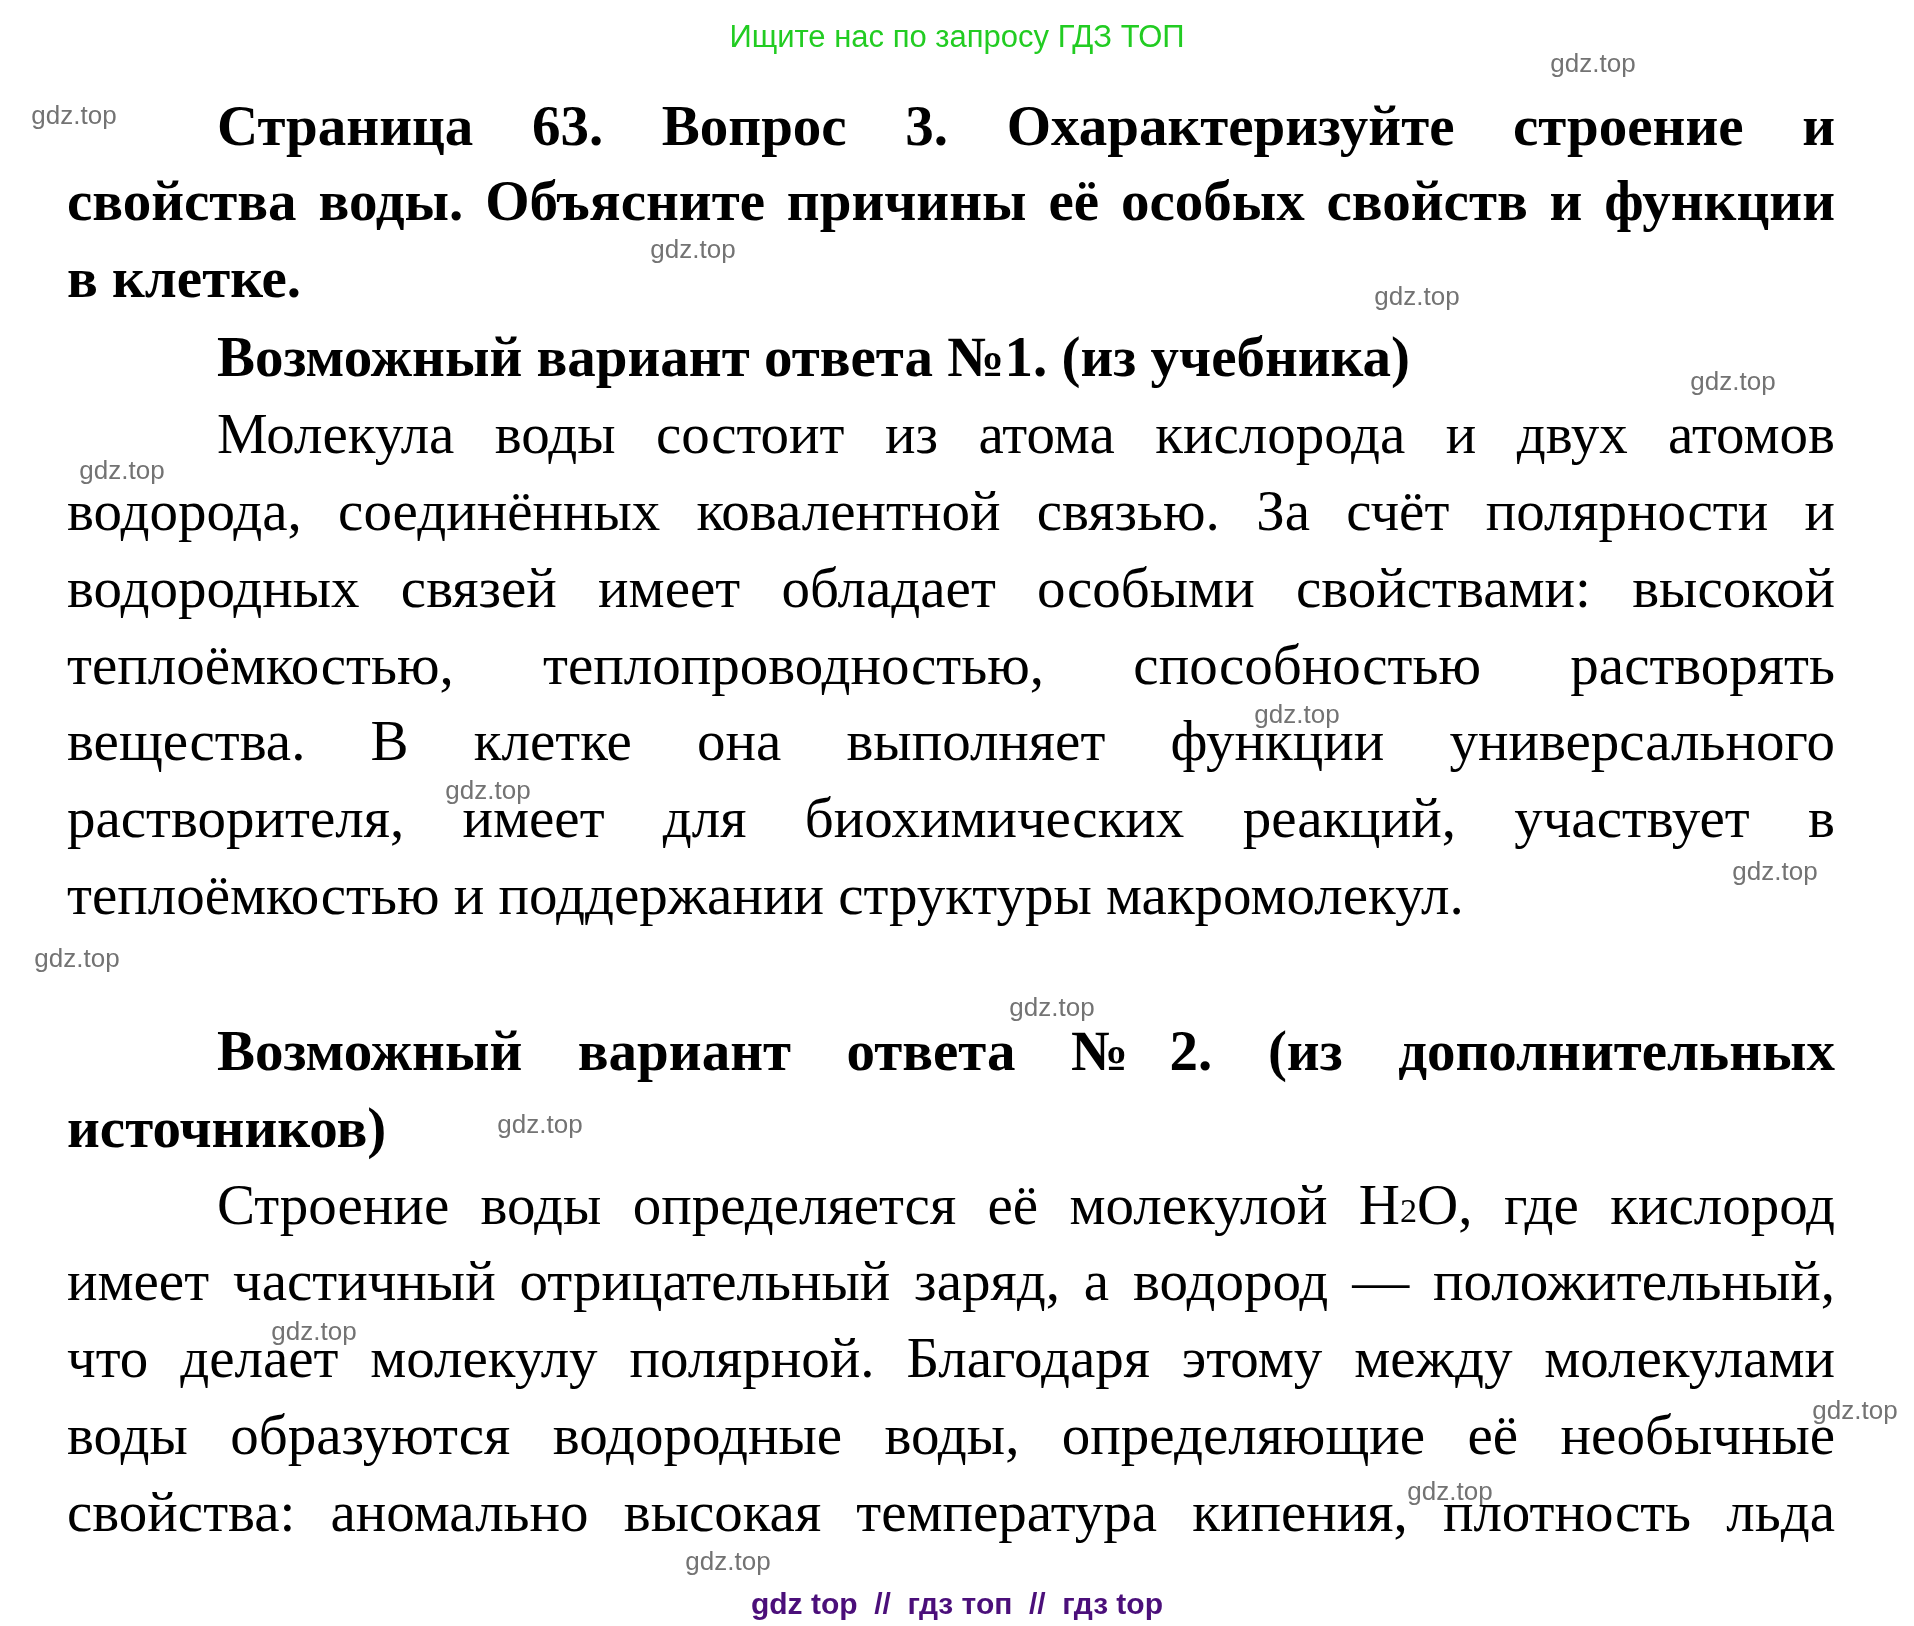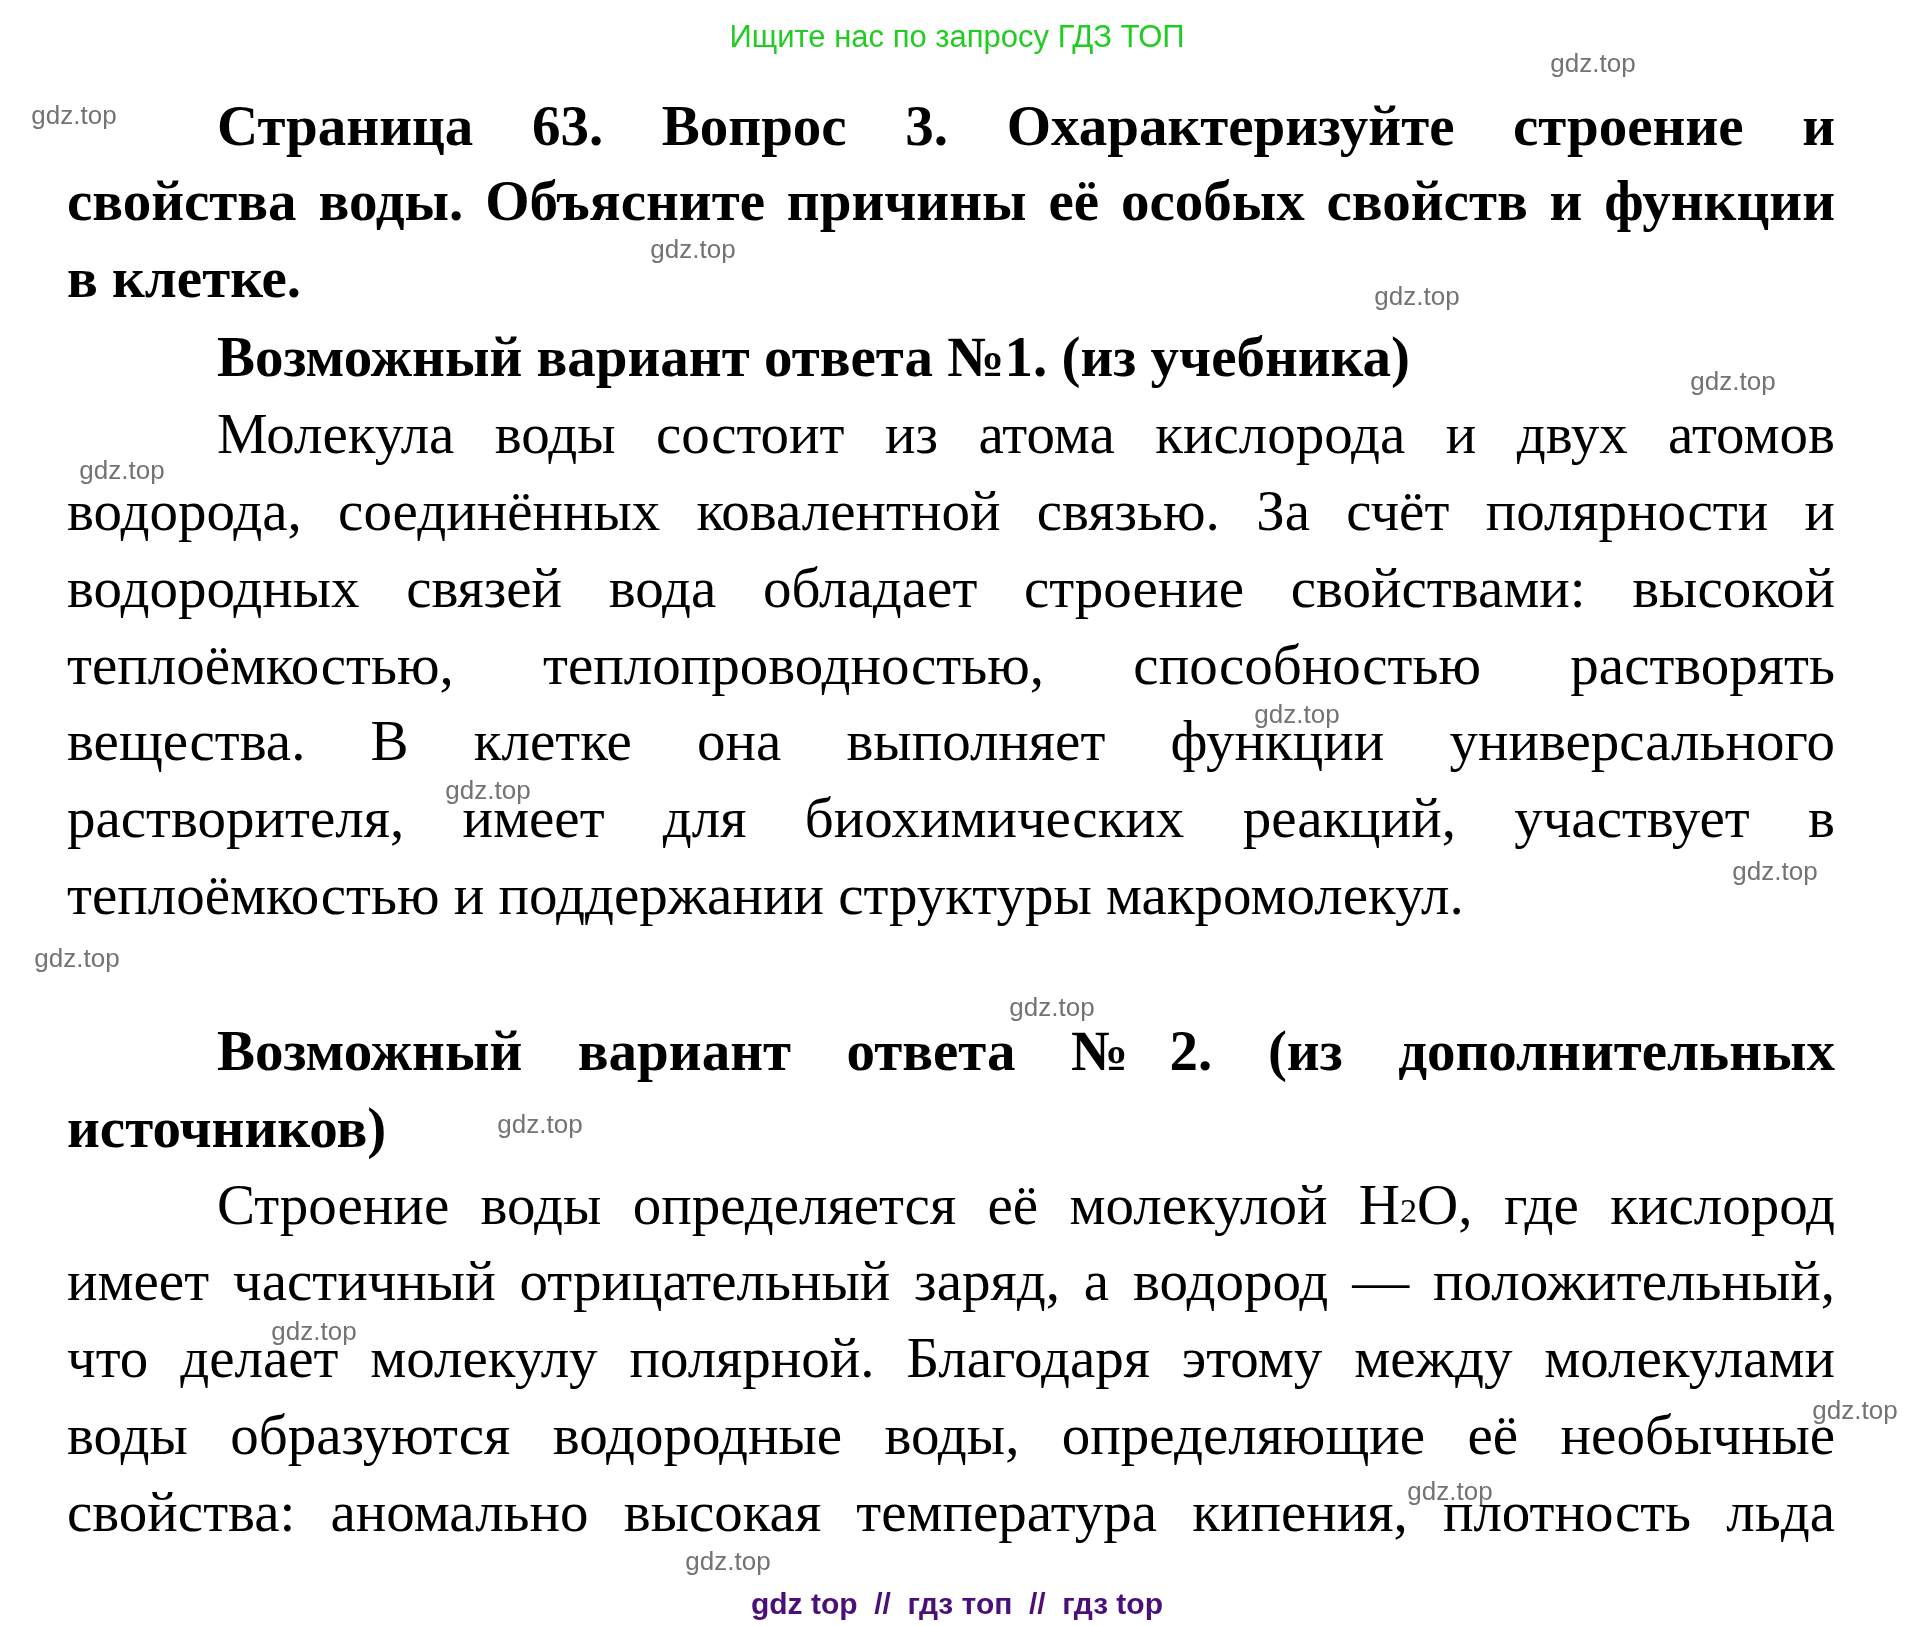--- a/index.html
+++ b/index.html
@@ -38,21 +38,21 @@
 
 <div class="top-banner">Ищите нас по запросу ГДЗ ТОП</div>
 
 <div class="line bold indent" style="top:87px">Страница 63. Вопрос 3.   Охарактеризуйте строение и</div>
 <div class="line bold" style="top:162px">свойства воды. Объясните причины её особых свойств и функции</div>
 <div class="line bold last" style="top:239px">в клетке.</div>
 
 <div class="line bold indent last" style="top:318px">Возможный вариант ответа №1. (из учебника)</div>
 <div class="line indent" style="top:395px">Молекула воды состоит из атома кислорода и двух атомов</div>
 <div class="line" style="top:472px">водорода, соединённых ковалентной связью. За счёт полярности и</div>
-<div class="line" style="top:549px">водородных связей вода обладает строение свойствами: высокой</div>
+<div class="line" style="top:549px">водородных связей имеет обладает особыми свойствами: высокой</div>
 <div class="line" style="top:626px">теплоёмкостью, теплопроводностью, способностью растворять</div>
 <div class="line" style="top:702px">вещества. В клетке она выполняет функции универсального</div>
 <div class="line" style="top:779px">растворителя, имеет для биохимических реакций, участвует в</div>
 <div class="line last" style="top:856px">теплоёмкостью и поддержании структуры макромолекул.</div>
 
 <div class="line bold indent" style="top:1012px">Возможный вариант ответа №2. (из дополнительных</div>
 <div class="line bold last" style="top:1089px">источников)</div>
 <div class="line indent" style="top:1166px"><span>Строение воды определяется её молекулой H</span><span class="sub">2</span><span>O, где кислород</span></div>
 <div class="line" style="top:1242px">имеет частичный отрицательный заряд, а водород — положительный,</div>
 <div class="line" style="top:1319px">что делает молекулу полярной. Благодаря этому между молекулами</div>

